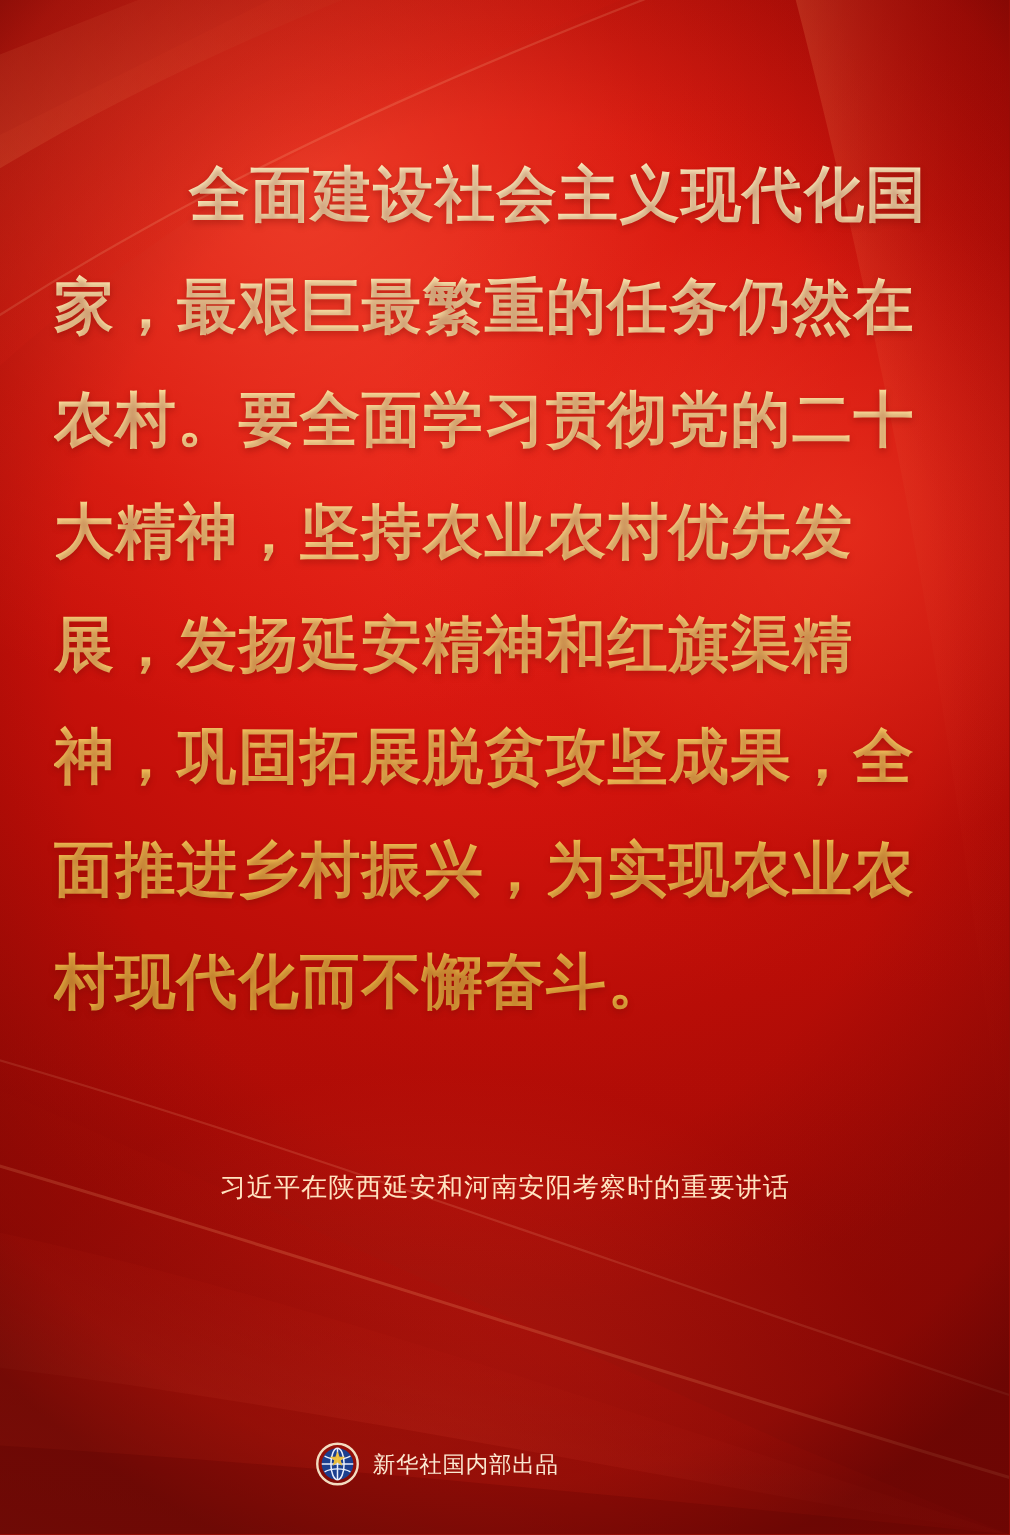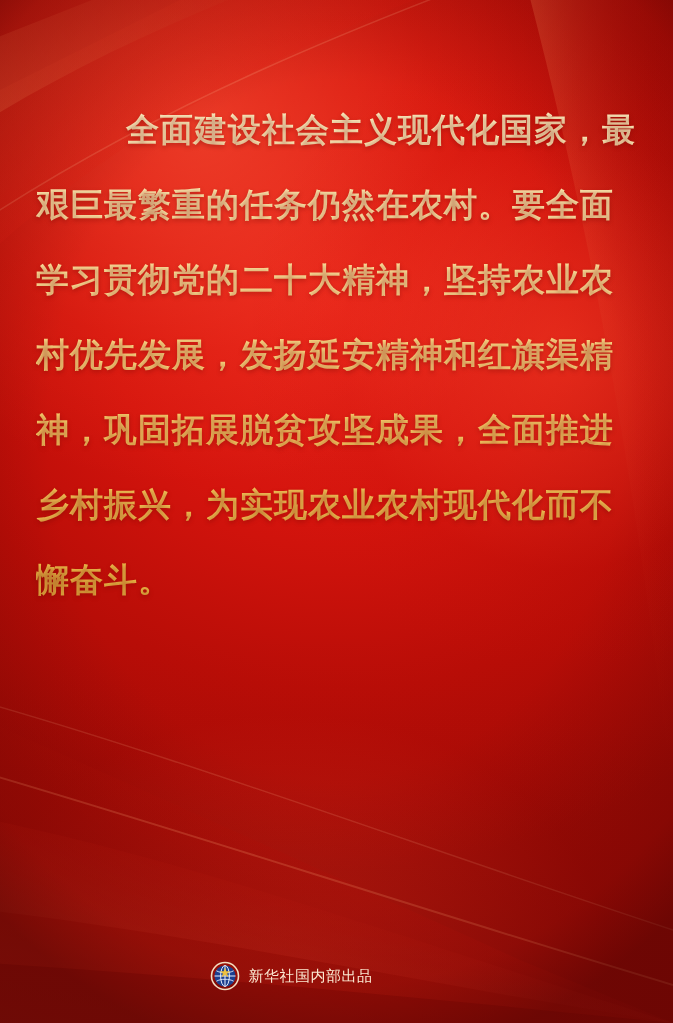--- a/index.html
+++ b/index.html
@@ -76,21 +76,21 @@
     height: 1023px;
   }
 
   .headline {
     position: absolute;
     left: 36px;
     top: 92px;
     width: 601px;
     font-family: "DejaVu Serif", "Liberation Serif", serif;
     font-weight: bold;
-    font-size: 33px;
+    font-size: 40px;
     line-height: 75px;
     letter-spacing: 1px;
     text-indent: 90px;
     color: #ffe9a8;
     background: linear-gradient(180deg, #fff3c6 0%, #ffdf90 42%, #f6c75c 70%, #e8b53f 100%);
     -webkit-background-clip: text;
     background-clip: text;
     -webkit-text-fill-color: transparent;
     text-shadow: 0 2px 4px rgba(110,8,4,0.35);
   }
@@ -179,20 +179,21 @@
     <path d="M -60 250 C 140 110, 360 20, 673 -90" stroke="#ffb089" stroke-opacity="0.22" stroke-width="1.5" fill="none"></path>
   </svg>
 
   <div class="vignette"></div>
 
   <div class="content">
 
     <div class="headline">全面建设社会主义现代化国家，最艰巨最繁重的任务仍然在农村。要全面学习贯彻党的二十大精神，坚持农业农村优先发展，发扬延安精神和红旗渠精神，巩固拓展脱贫攻坚成果，全面推进乡村振兴，为实现农业农村现代化而不懈奋斗。</div>
 
     <div class="caption">
+      <span class="line1">习近平在陕西延安和河南安阳考察时的重要讲话</span>
     </div>
 
     <div class="footer">
       <span class="logo">
         <svg width="30" height="30" viewBox="0 0 30 30">
           <circle cx="15" cy="15" r="13.5" fill="none" stroke="#f3dcc0" stroke-width="1.6"></circle>
           <circle cx="15" cy="15" r="10.5" fill="#1c3f8f"></circle>
           <ellipse cx="15" cy="15" rx="4.4" ry="10.5" fill="none" stroke="#e8eefc" stroke-width="1"></ellipse>
           <line x1="4.5" y1="15" x2="25.5" y2="15" stroke="#e8eefc" stroke-width="1"></line>
           <line x1="15" y1="4.5" x2="15" y2="25.5" stroke="#e8eefc" stroke-width="1"></line>

